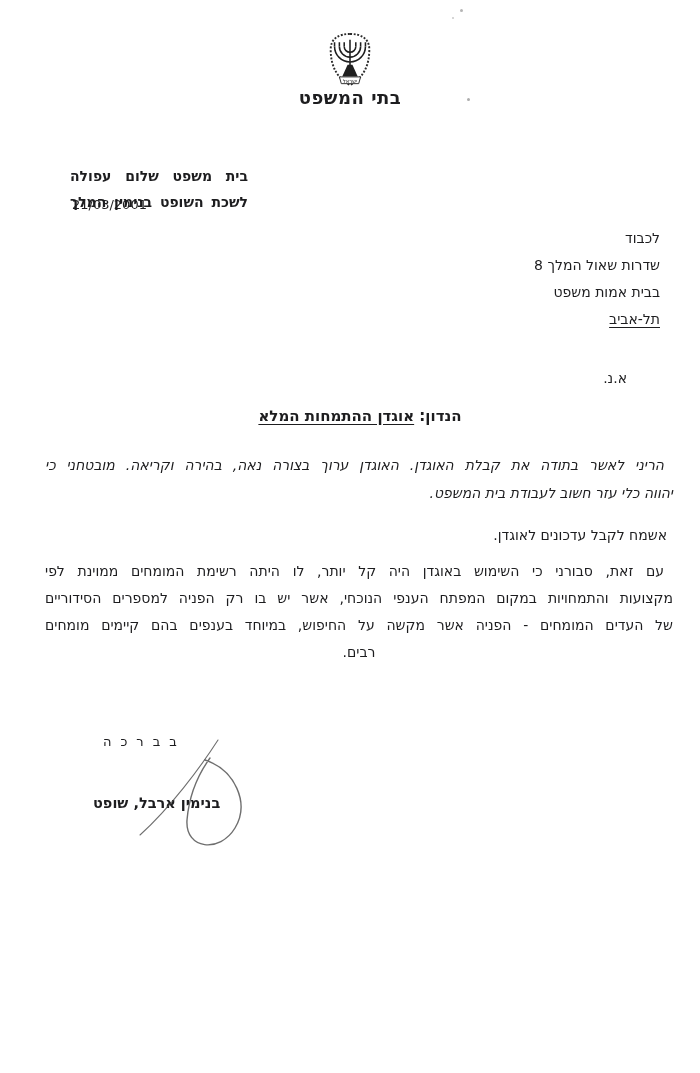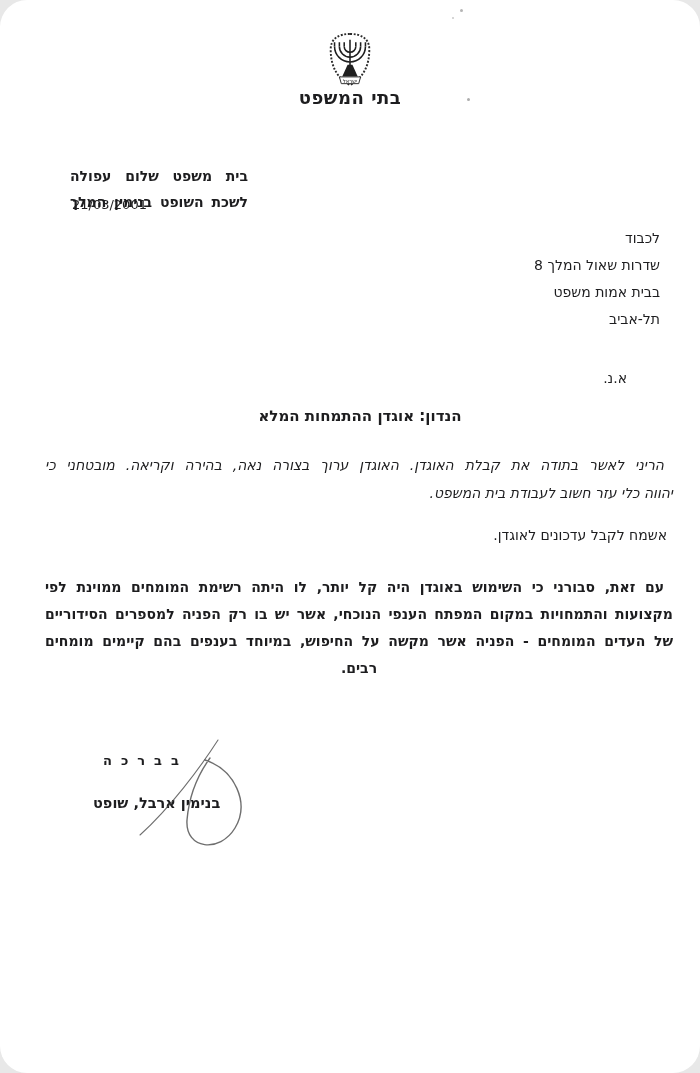--- a/index.html
+++ b/index.html
@@ -5,21 +5,20 @@
   html,body{margin:0;padding:0;background:#e8e8e8;}
   .page{
     position:relative;
     width:700px;height:1073px;
     background:#ffffff;
     margin:0 auto;
     overflow:hidden;
     font-family:"DejaVu Sans",sans-serif;
     color:#1d1d1f;
     direction:rtl;
-    border-radius:27px;
   }
   .abs{position:absolute;}
 
   
   .emblem{left:321px;top:32px;width:58px;height:56px;}
   .header-title{
     left:0;right:0;top:87px;
     text-align:center;
     font-size:18px;font-weight:bold;
     letter-spacing:.5px;
@@ -36,49 +35,49 @@
 
   
   .date{left:72px;top:197px;font-size:13px;direction:ltr;text-align:right;}
 
   
   .recipient{
     right:40px;top:225px;
     font-size:14px;line-height:27px;
     text-align:right;
   }
-  .underline{text-underline-offset:3px;}
+  .underline{text-decoration:underline;text-underline-offset:3px;}
 
   
   .greeting{right:73px;top:370px;font-size:14px;}
 
   
   .subject{
     left:235px;top:407px;width:250px;
     text-align:center;
     font-size:15px;font-weight:bold;
   }
 
   
   .para{
     left:45px;width:628px;
     font-size:14px;line-height:28px;
   }
   .p1{top:451px;font-style:italic;}
   .p2{top:527px;right:27px;font-size:14px;padding-right:6px;}
-  .p3{top:574px;line-height:27px;font-weight:bold;}
+  .p3{top:558px;line-height:27px;}
   .jline{text-align:justify;text-align-last:justify;}
   .rline{text-align:right;}
   .lline{text-align:center;}
   .indent{text-indent:9px;}
 
   
   .valediction{
-    left:103px;top:753px;
-    font-size:13px;font-weight:bold;
+    left:103px;top:734px;
+    font-size:13px;font-weight:normal;
     letter-spacing:9px;
     direction:rtl;
   }
   .signer{
     left:93px;top:795px;
     font-size:14.5px;font-weight:bold;
   }
   .signature{left:115px;top:728px;width:150px;height:140px;pointer-events:none;}
 
   

